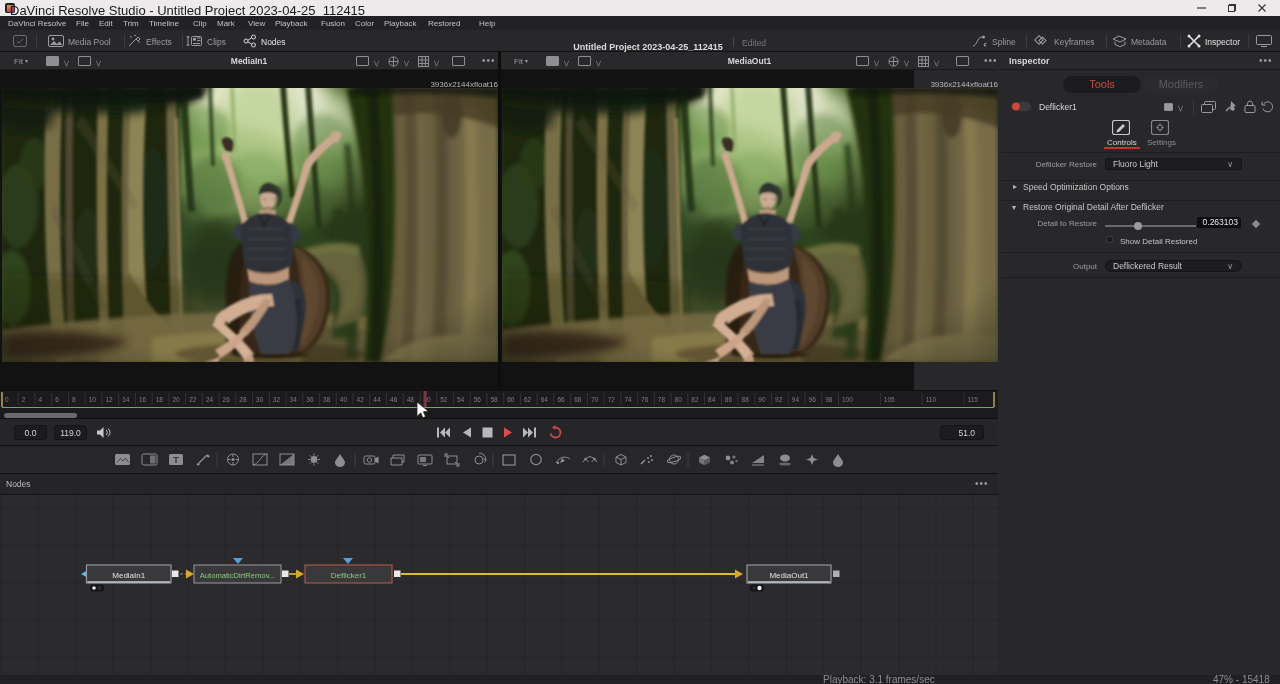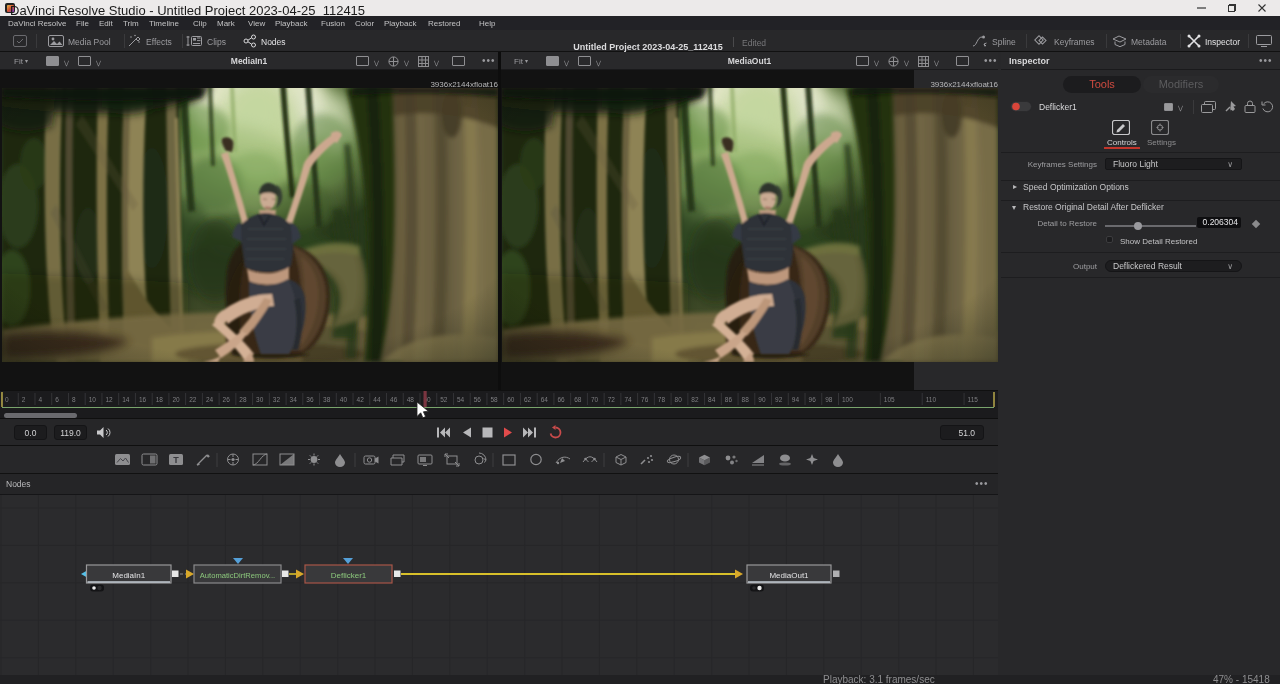--- a/index.html
+++ b/index.html
@@ -593,36 +593,36 @@
     <svg class="abs" style="left:150px;top:68px;" width="18" height="15" viewBox="0 0 18 15">
       <rect x="0.5" y="0.5" width="17" height="14" rx="2" fill="none" stroke="#8a8a8c" stroke-width="1.2"></rect>
       <circle cx="9" cy="7.5" r="2.6" fill="none" stroke="#8a8a8c"></circle>
       <path d="M9 3.5v2 M9 9.5v2 M5.5 7.5h2 M10.5 7.5h2" stroke="#8a8a8c"></path>
     </svg>
     <div class="abs" style="left:106px;top:86px;font-size:8px;color:#d6d6d8;">Controls</div>
     <div class="abs" style="left:146px;top:86px;font-size:8px;color:#8e8e90;">Settings</div>
     <div class="abs" style="left:103px;top:95px;width:36px;height:2px;background:#c2352b;"></div>
     <div class="idiv" style="top:100px;"></div>
 
-    <div class="ilabel" style="left:0px;top:108px;width:96px;">Keyframes Settings</div>
+    <div class="ilabel" style="left:0px;top:108px;width:96px;">Deflicker Restore</div>
     <div class="idrop" style="top:106px;">Fluoro Light</div>
     <div class="idiv" style="top:128px;"></div>
 
     <div class="abs" style="left:12px;top:130px;font-size:8px;color:#b8b8ba;">▸</div>
     <div class="isect" style="left:22px;top:130px;">Speed Optimization Options</div>
     <div class="idiv" style="top:148px;"></div>
 
     <div class="abs" style="left:11px;top:151px;font-size:8px;color:#b8b8ba;">▾</div>
     <div class="isect" style="left:22px;top:150px;">Restore Original Detail After Deflicker</div>
 
     <div class="ilabel" style="left:0px;top:167px;width:96px;">Detail to Restore</div>
     <div class="abs" style="left:104px;top:173px;width:91px;height:1.5px;background:#6a6a6e;"></div>
     <div class="abs" style="left:133px;top:169.5px;width:8px;height:8px;border-radius:50%;background:#9a9a9e;"></div>
     <div class="abs" style="left:196px;top:165px;width:44px;height:11px;background:#0e0e10;border-radius:2px;
-      color:#e6e6e8;font-size:8.5px;text-align:right;line-height:11px;padding-right:3px;">0.206304</div>
+      color:#e6e6e8;font-size:8.5px;text-align:right;line-height:11px;padding-right:3px;">0.263103</div>
     <div class="abs" style="left:252px;top:169px;width:6px;height:6px;background:#8a8a8c;
       transform:rotate(45deg);"></div>
 
     <div class="abs" style="left:105px;top:184px;width:7px;height:7px;background:#1c1c1e;
       border:1px solid #3c3c3e;border-radius:2px;"></div>
     <div class="abs" style="left:119px;top:185px;font-size:8px;color:#c2c2c4;">Show Detail Restored</div>
     <div class="idiv" style="top:200px;"></div>
 
     <div class="ilabel" style="left:0px;top:210px;width:96px;">Output</div>
     <div class="idrop" style="top:208px;border-radius:6px;">Deflickered Result</div>

